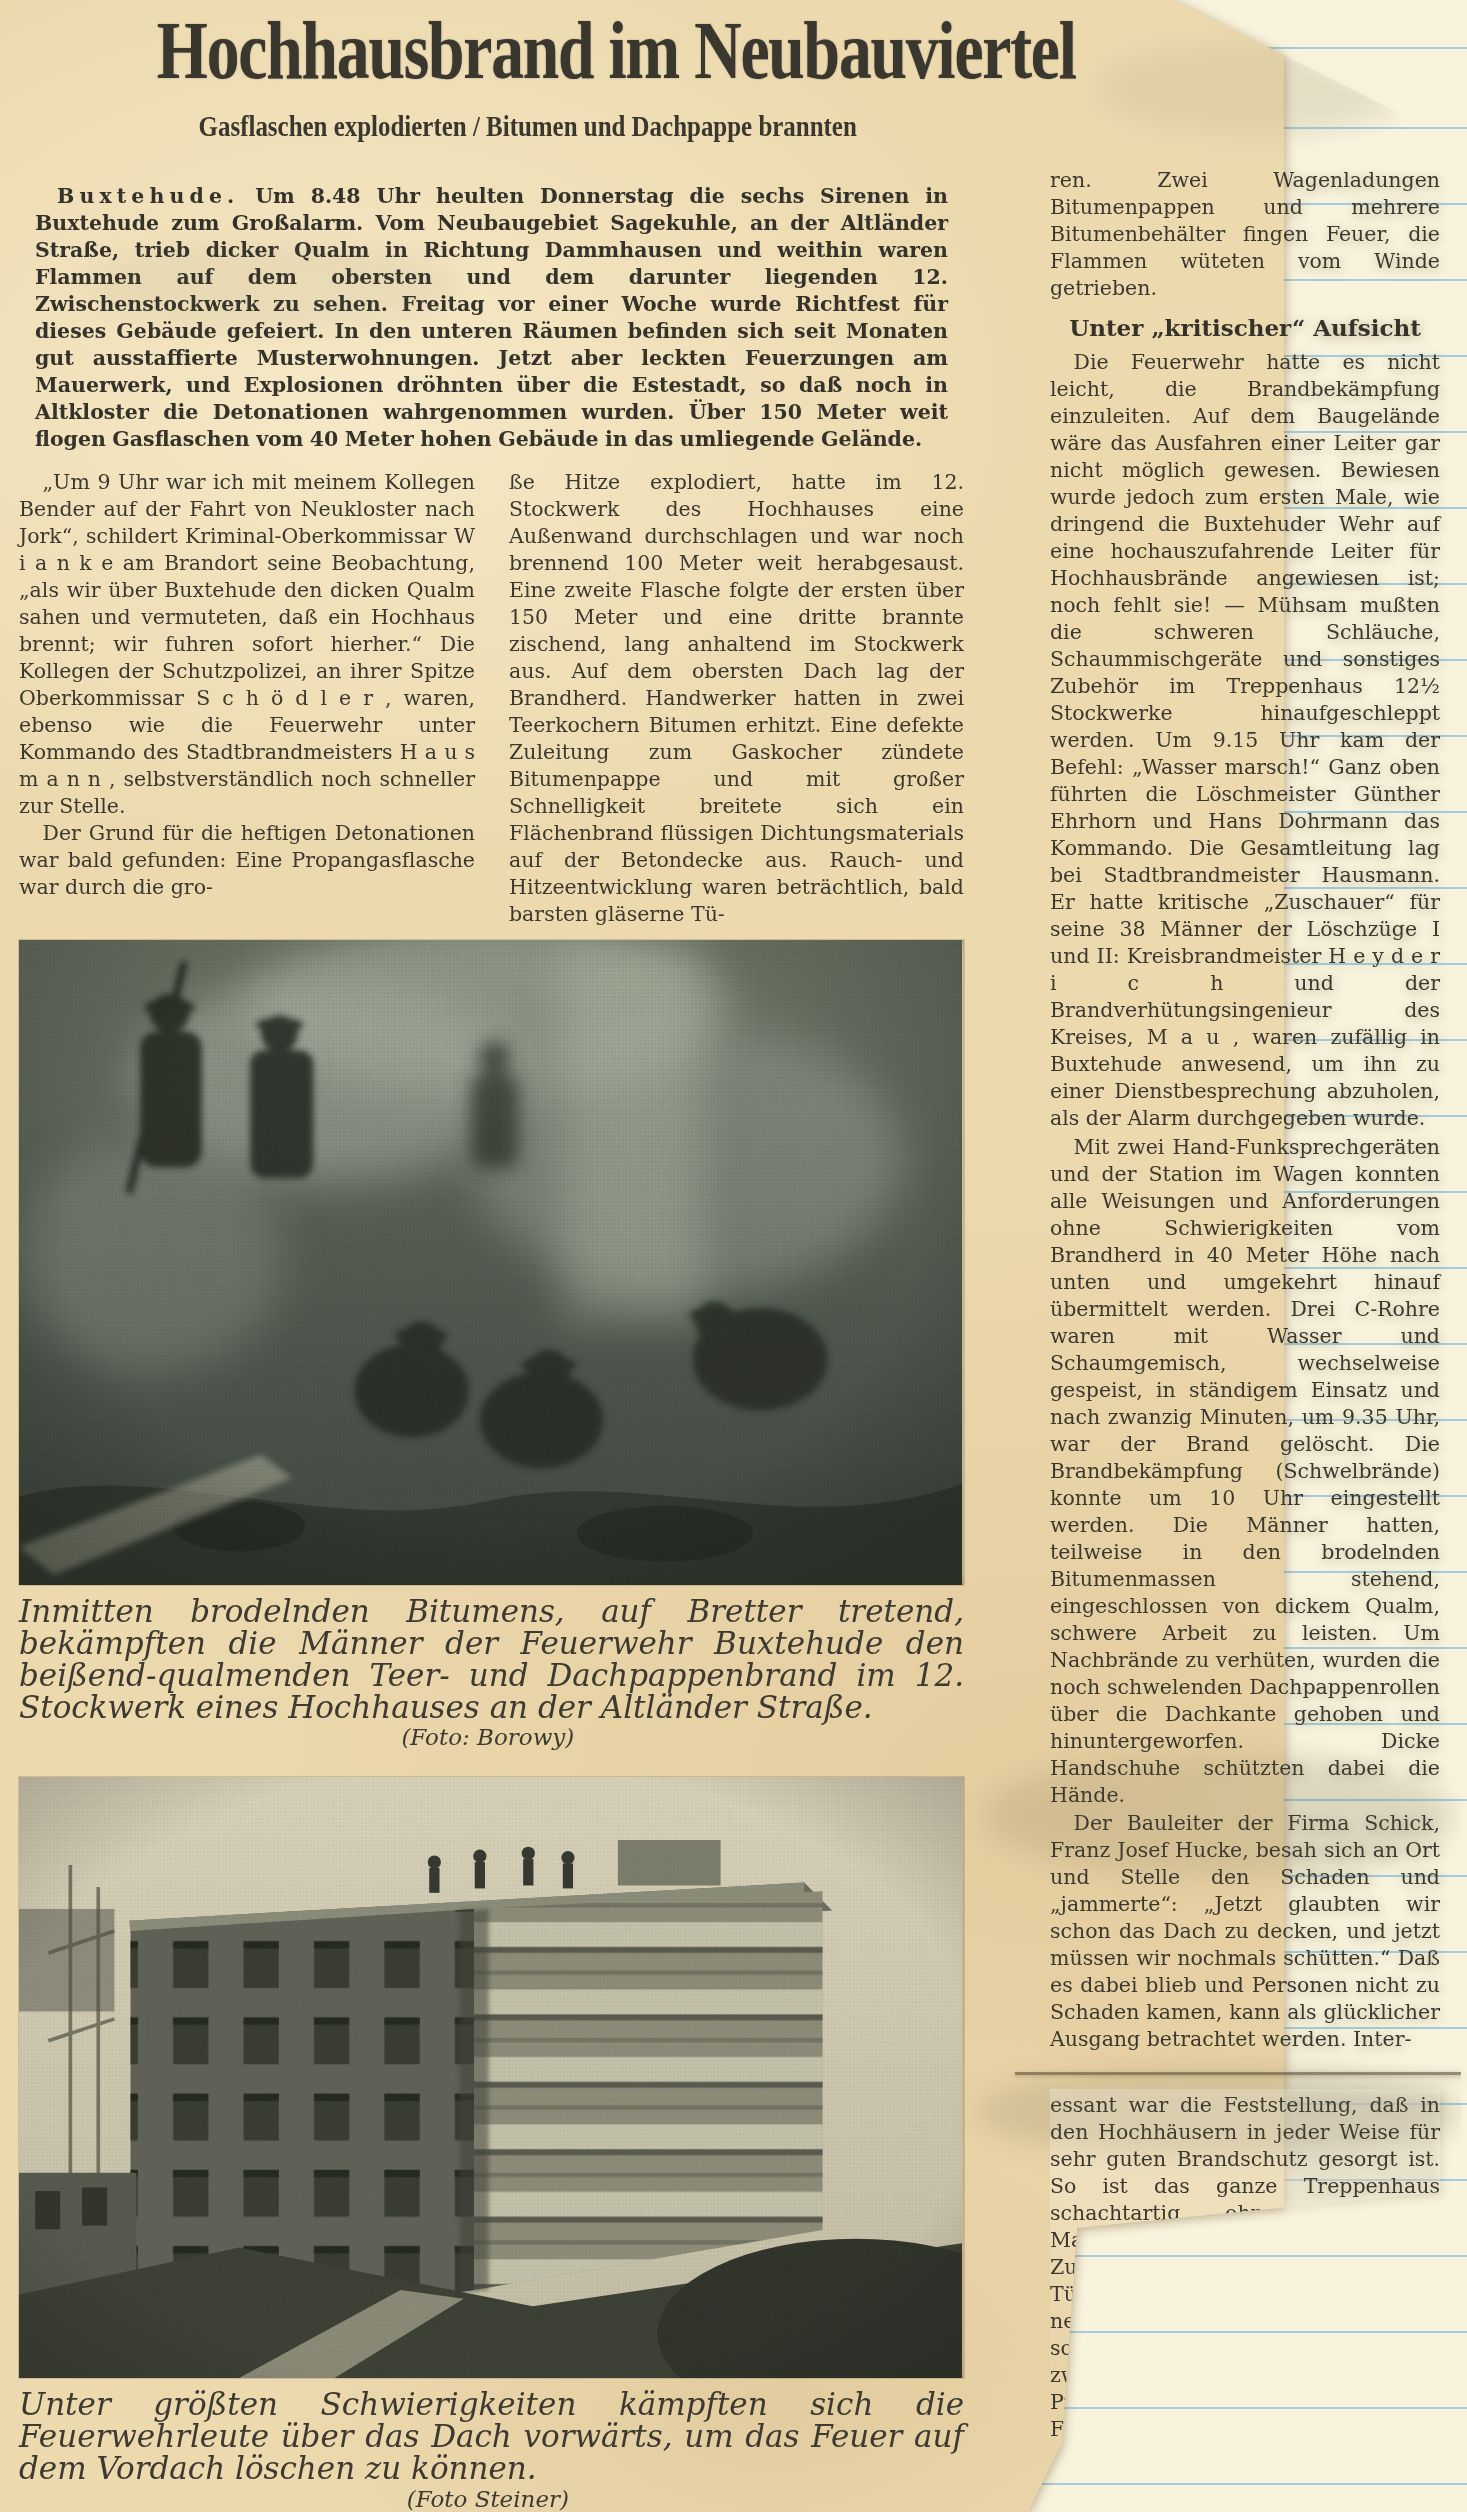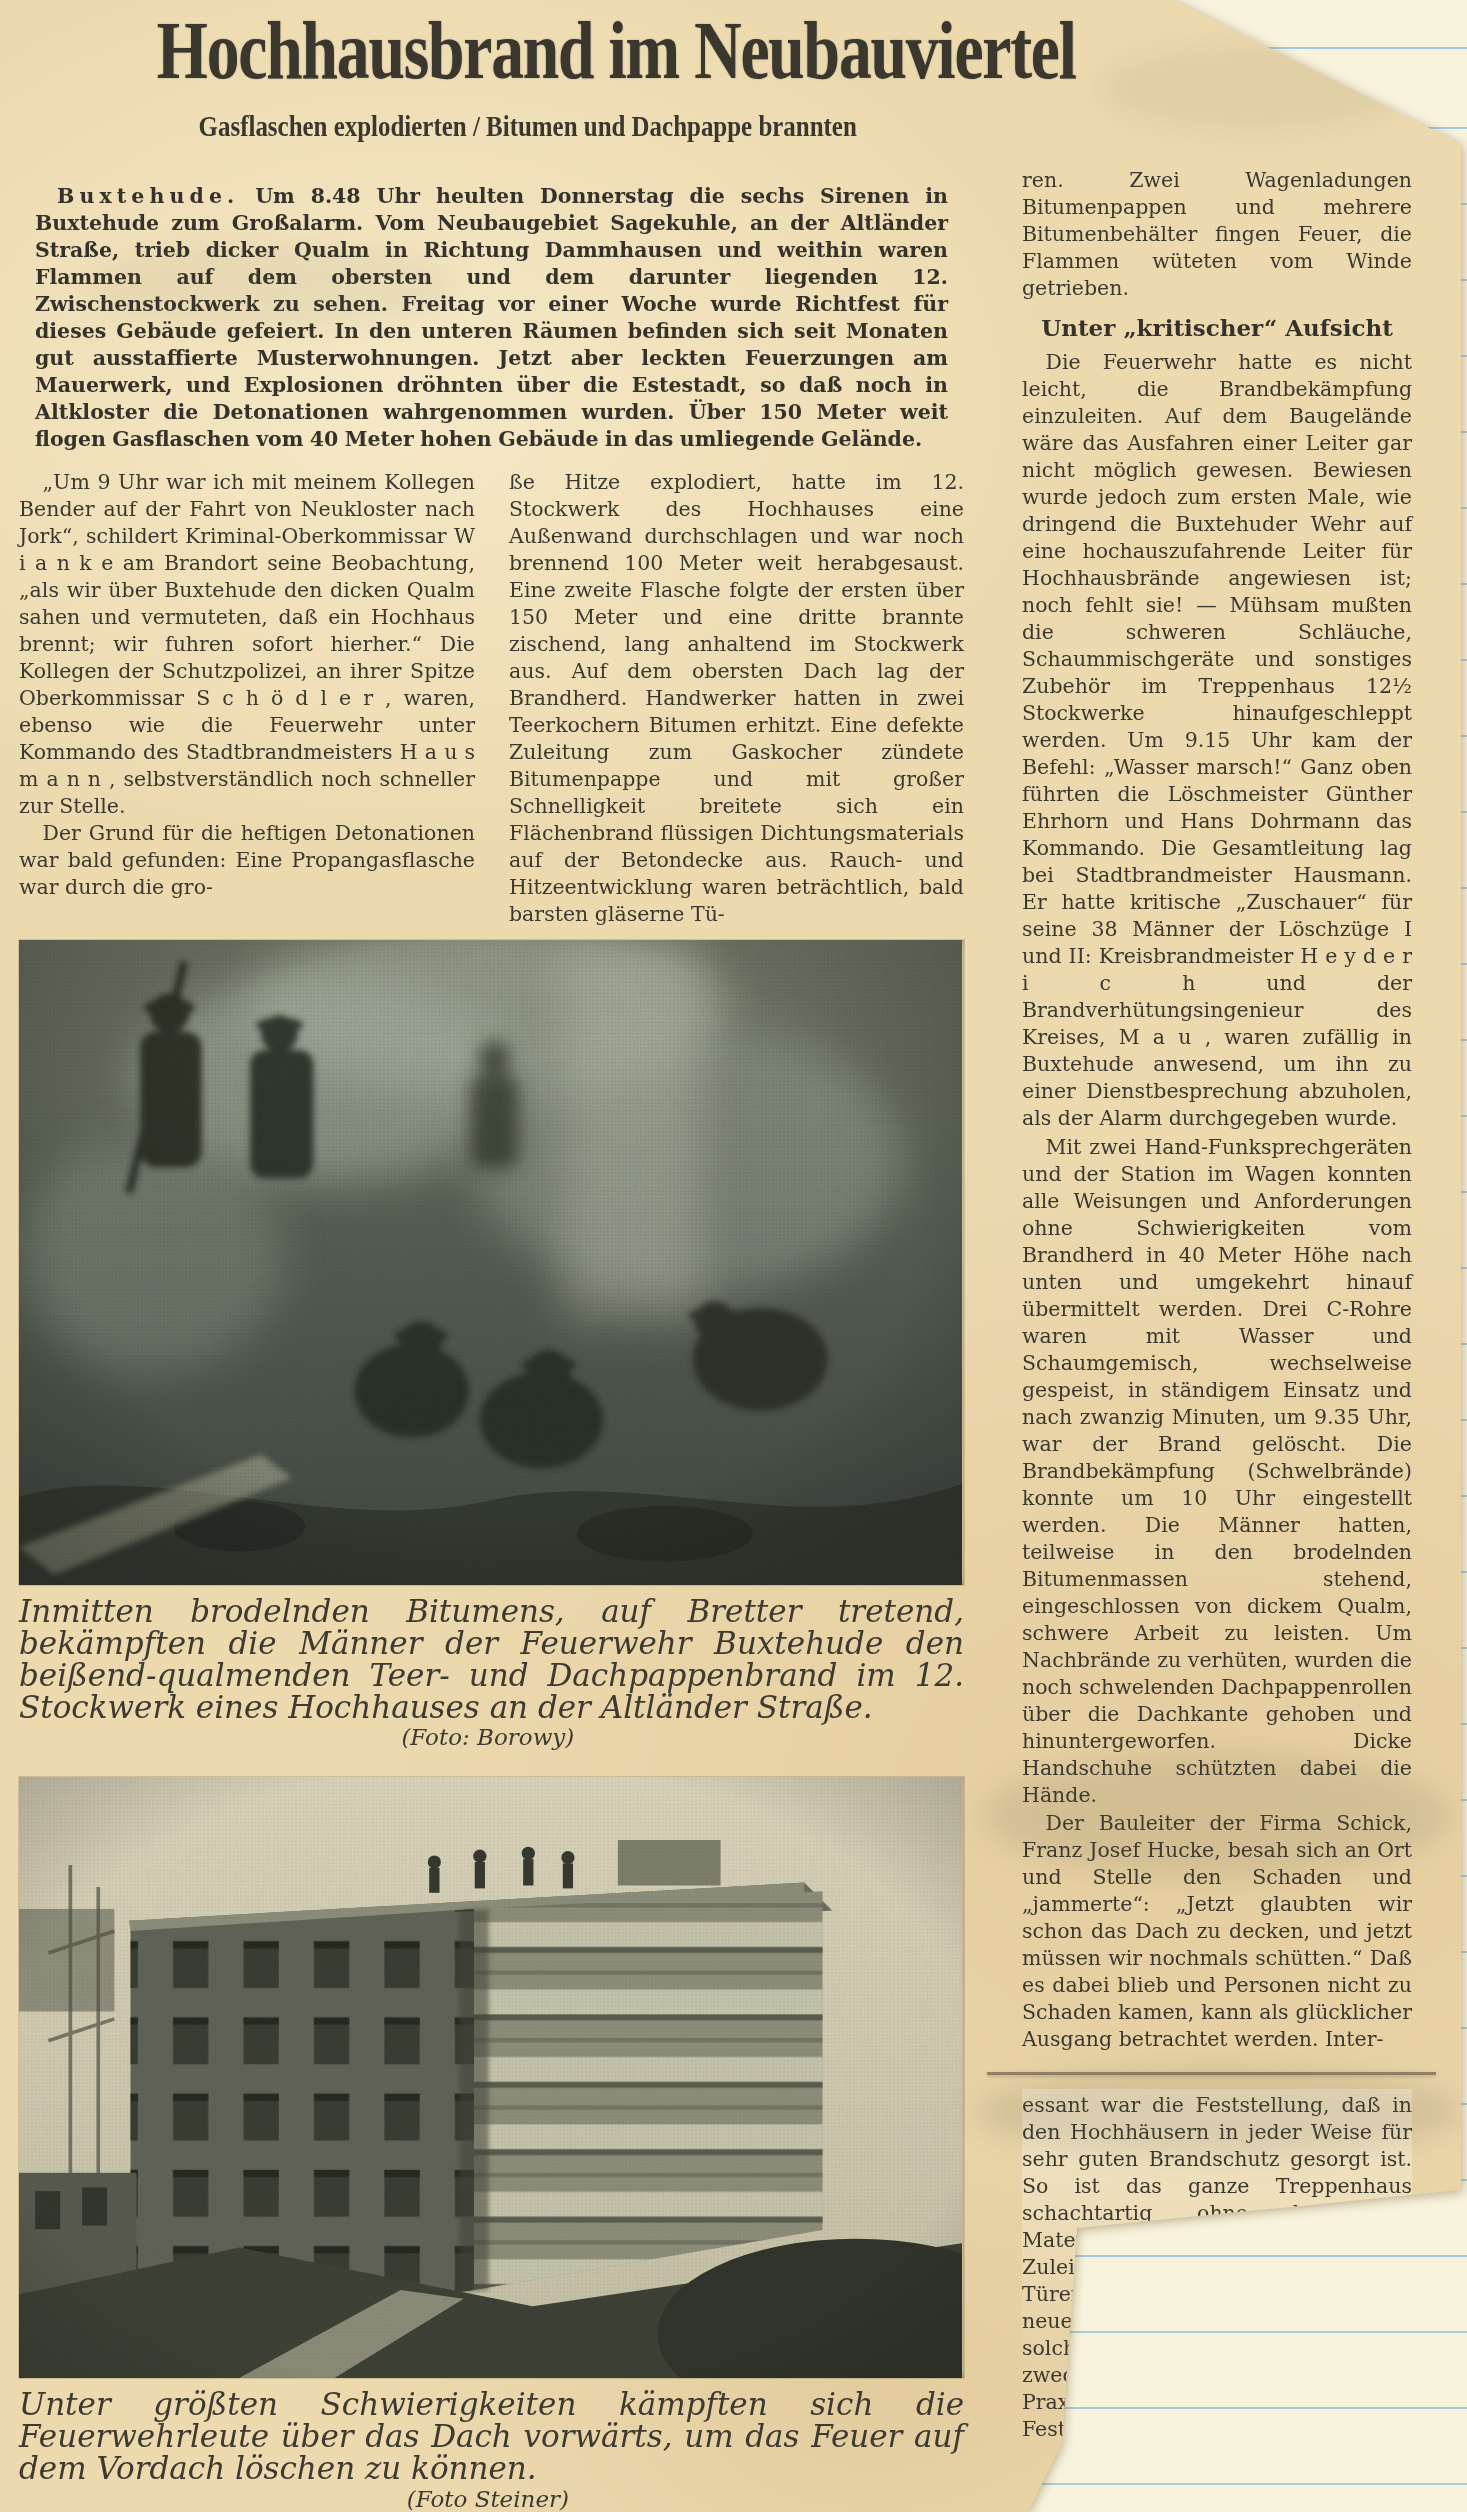--- a/index.html
+++ b/index.html
@@ -2,21 +2,21 @@
 <html lang="de" style="font-size:11.7px"><head>
 <meta charset="utf-8">
 <style>
   html,body{margin:0;padding:0;}
   body{width:1467px;height:2512px;overflow:hidden;font-family:"DejaVu Serif", serif;}
   .page{position:relative;width:1467px;height:2512px;overflow:hidden;
         background-color:#f8f3dd;
         background-image:repeating-linear-gradient(180deg, transparent 0 74px, #a5cbdc 74px 76px);
         background-position:0 53px;}
   .clip-wrap{position:absolute;left:0;top:0;filter:drop-shadow(1.5px 2.2px 5.1px rgba(110,85,40,.45));}
-  .clipping{position:relative;width:1461px;height:2512px;
+  .clipping{position:relative;width:1284px;height:2512px;
         background:
           radial-gradient(954px 660px at 28% 16%, rgba(255,246,220,.55), transparent 70%),
           radial-gradient(1247px 954px at 82% 72%, rgba(186,142,80,.16), transparent 72%),
           radial-gradient(660px 367px at 60% 96%, rgba(170,130,70,.14), transparent 75%),
           #ecd9ae;
         clip-path:polygon(0 0, 1174px 0, 1461px 144px, 1461px 2190px, 1077px 2228px, 1062px 2443px, 1028px 2512px, 0 2512px);
         color:#35332c;}
   .headline{position:absolute;left:29px;top:4.4px;width:1174px;text-align:center;white-space:nowrap;}
   .headline .hl-inner{display:inline-block;font-family:"Liberation Serif", serif;font-weight:700;
         font-size:82px;letter-spacing:-1.5px;color:#3a372f;transform:scaleX(.8);transform-origin:center;
@@ -32,21 +32,21 @@
   .col{text-align:justify;font-size:20.5px;line-height:27px;color:#3a382f;}
   .col-1{width:456px;flex:0 0 auto;}
   .col-2{flex:1 1 auto;}
   .col p{margin:0;}
   .col p.indent{text-indent:23.5px;}
   .photo-frame{position:relative;margin-top:11.7px;box-shadow:0 0 0 0.7px rgba(60,55,40,.25), inset 0 0 13.2px rgba(30,30,25,.4);}
   .photo-frame svg{display:block;}
   .caption{font-style:italic;font-size:31px;line-height:32px;text-align:justify;margin:10.3px 0 0 0;color:#3c3a31;}
   .credit{font-style:italic;font-size:23px;text-align:center;margin:1.5px 7.3px 0 0;color:#3c3a31;}
   .photo2-frame{margin-top:26.4px;}
-  .col-3{position:absolute;left:1022px;top:167px;width:390px;text-align:justify;
+  .col-3{position:absolute;left:1050px;top:167px;width:390px;text-align:justify;
         font-size:20.5px;line-height:27px;color:#3a382f;}
   .col-3 p{margin:0;}
   .col-3 p.indent{text-indent:23.5px;}
   .col-3 p + p{margin-top:1.5px;}
   .col3-subhead{font-weight:700;font-size:23px;text-align:center;margin:11.7px 0 8.8px 0;color:#34322b;}
   .seam{height:2.2px;width:calc(100% + 59px);margin:19px 0 14.7px -35px;background:rgba(72,64,50,.55);
         box-shadow:0 1.5px 3.7px rgba(120,100,60,.35);}
   .frag{background:linear-gradient(rgba(250,245,228,.5), rgba(236,225,196,0) 85%);padding-top:2.9px;}
   .byline{letter-spacing:5.1px;margin-left:41px;white-space:nowrap;}
   .stain{position:absolute;pointer-events:none;border-radius:50%;filter:blur(13.2px);}

